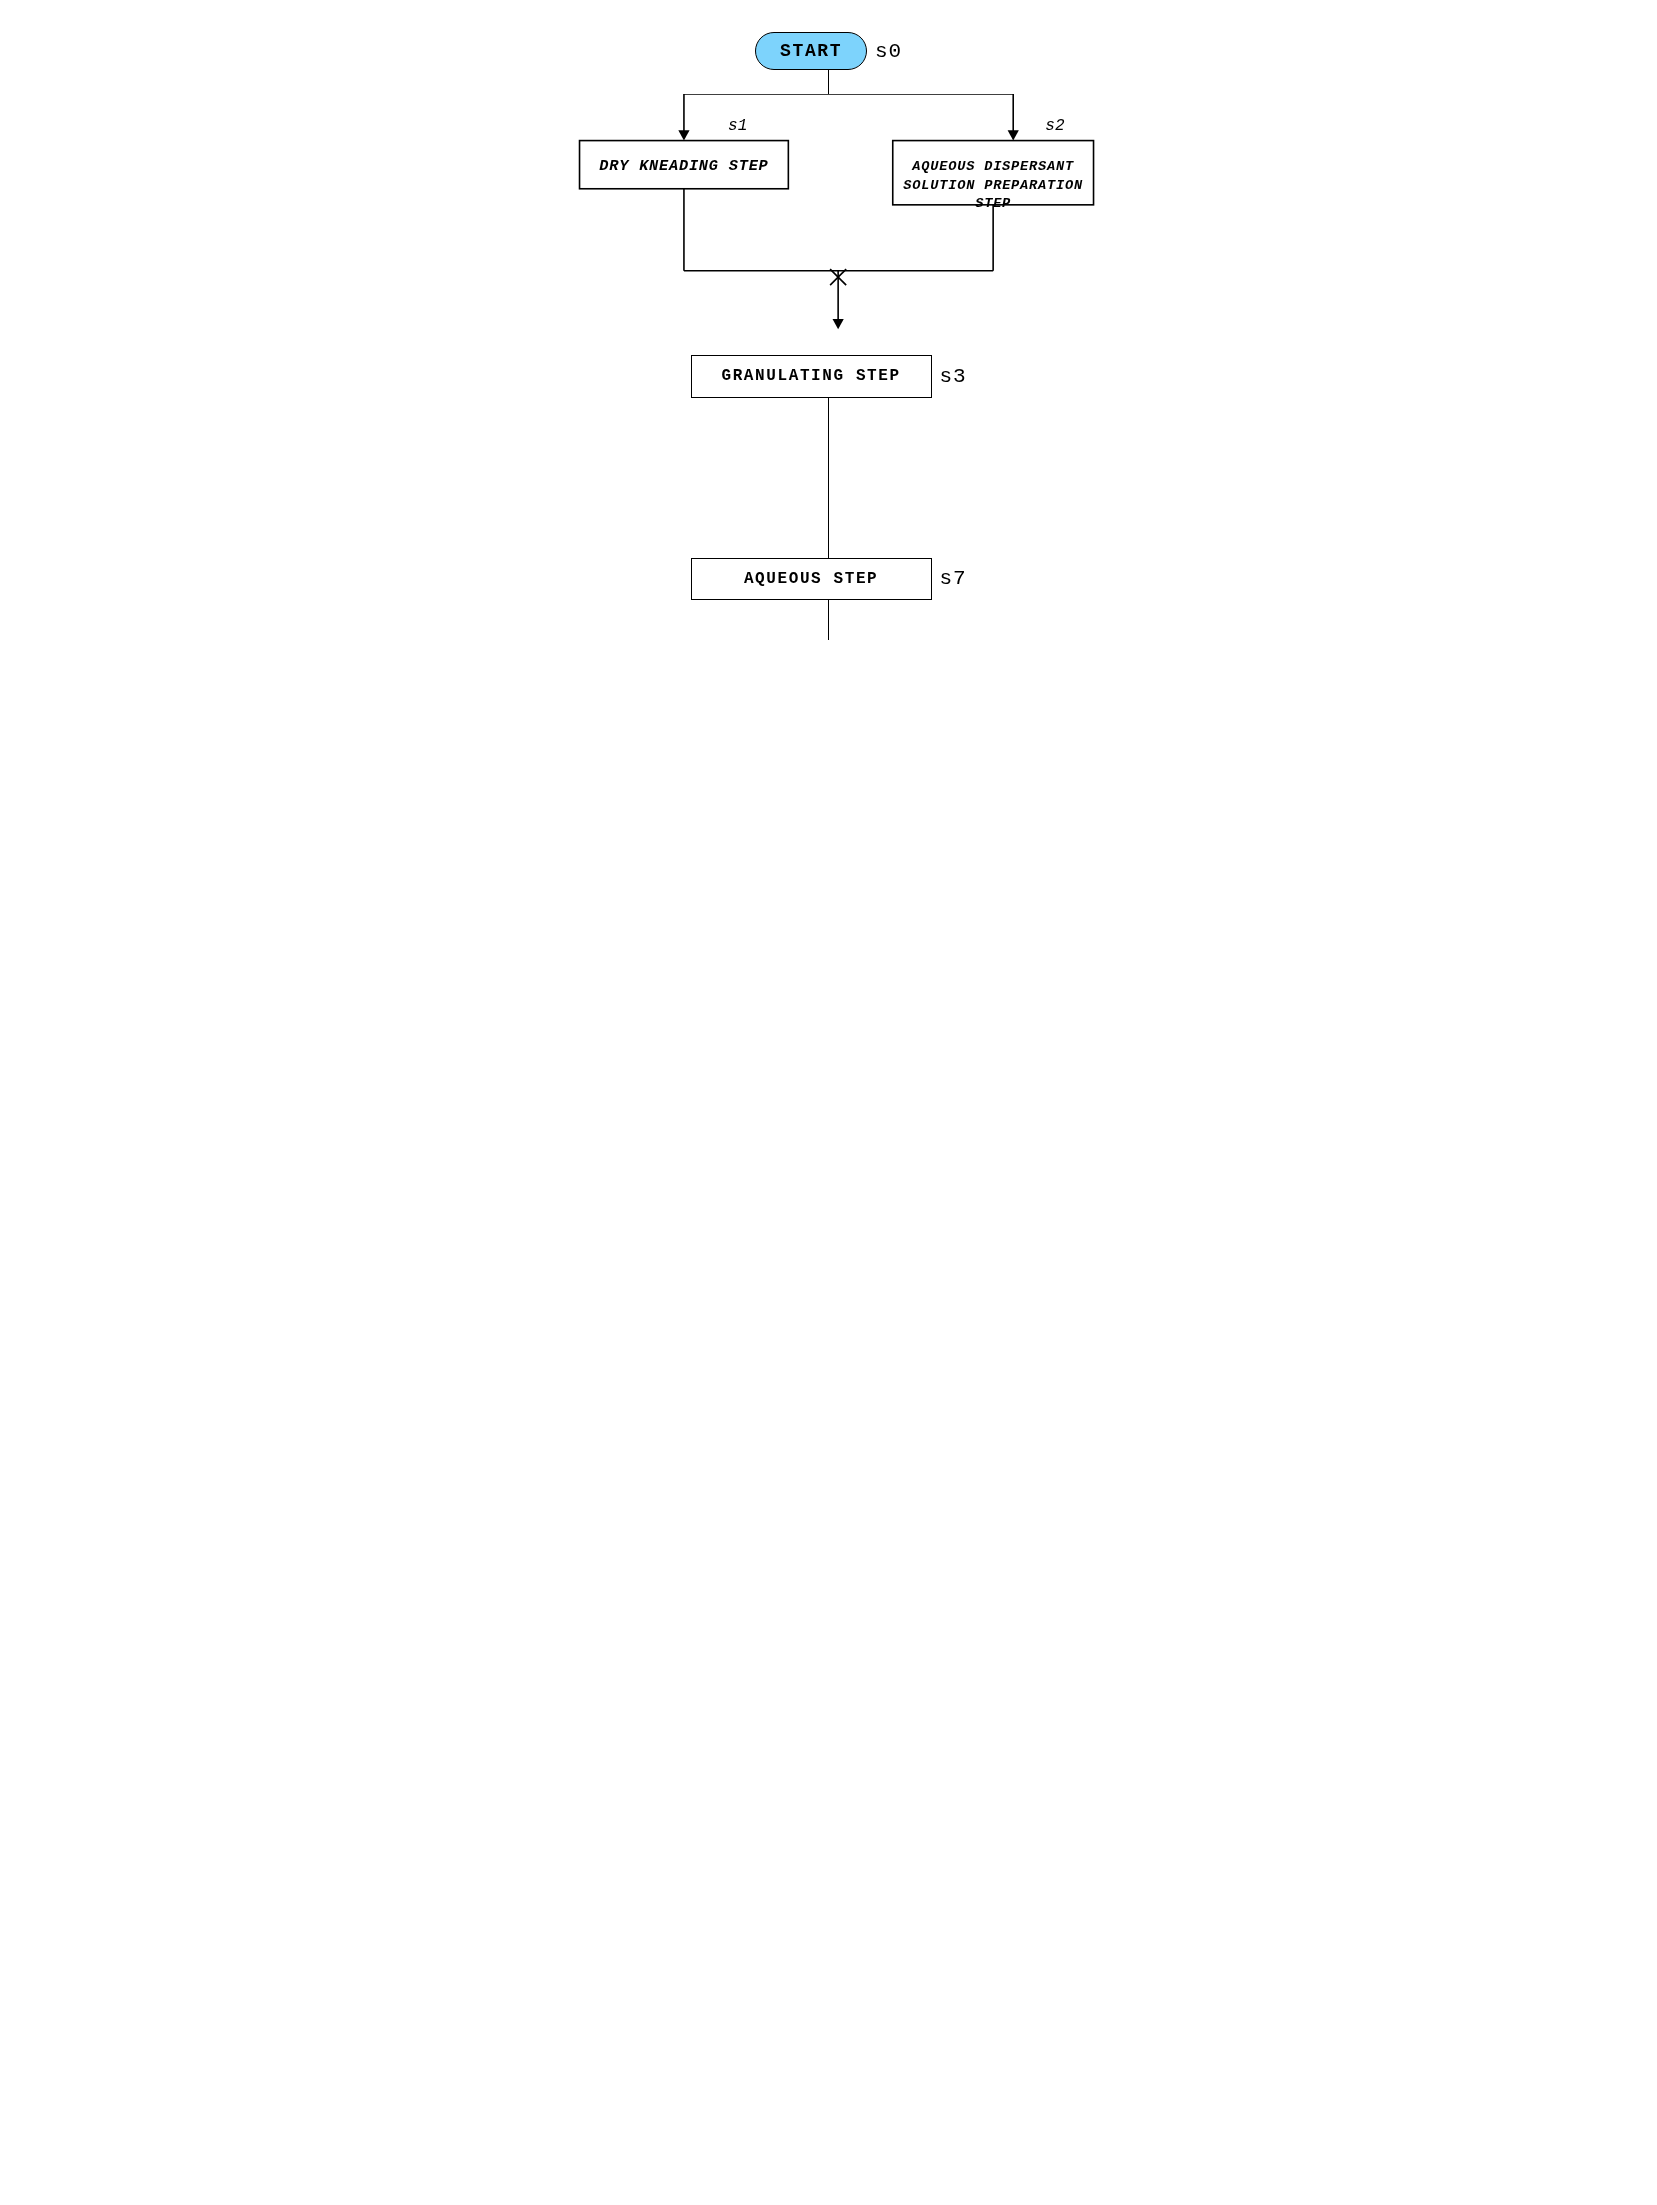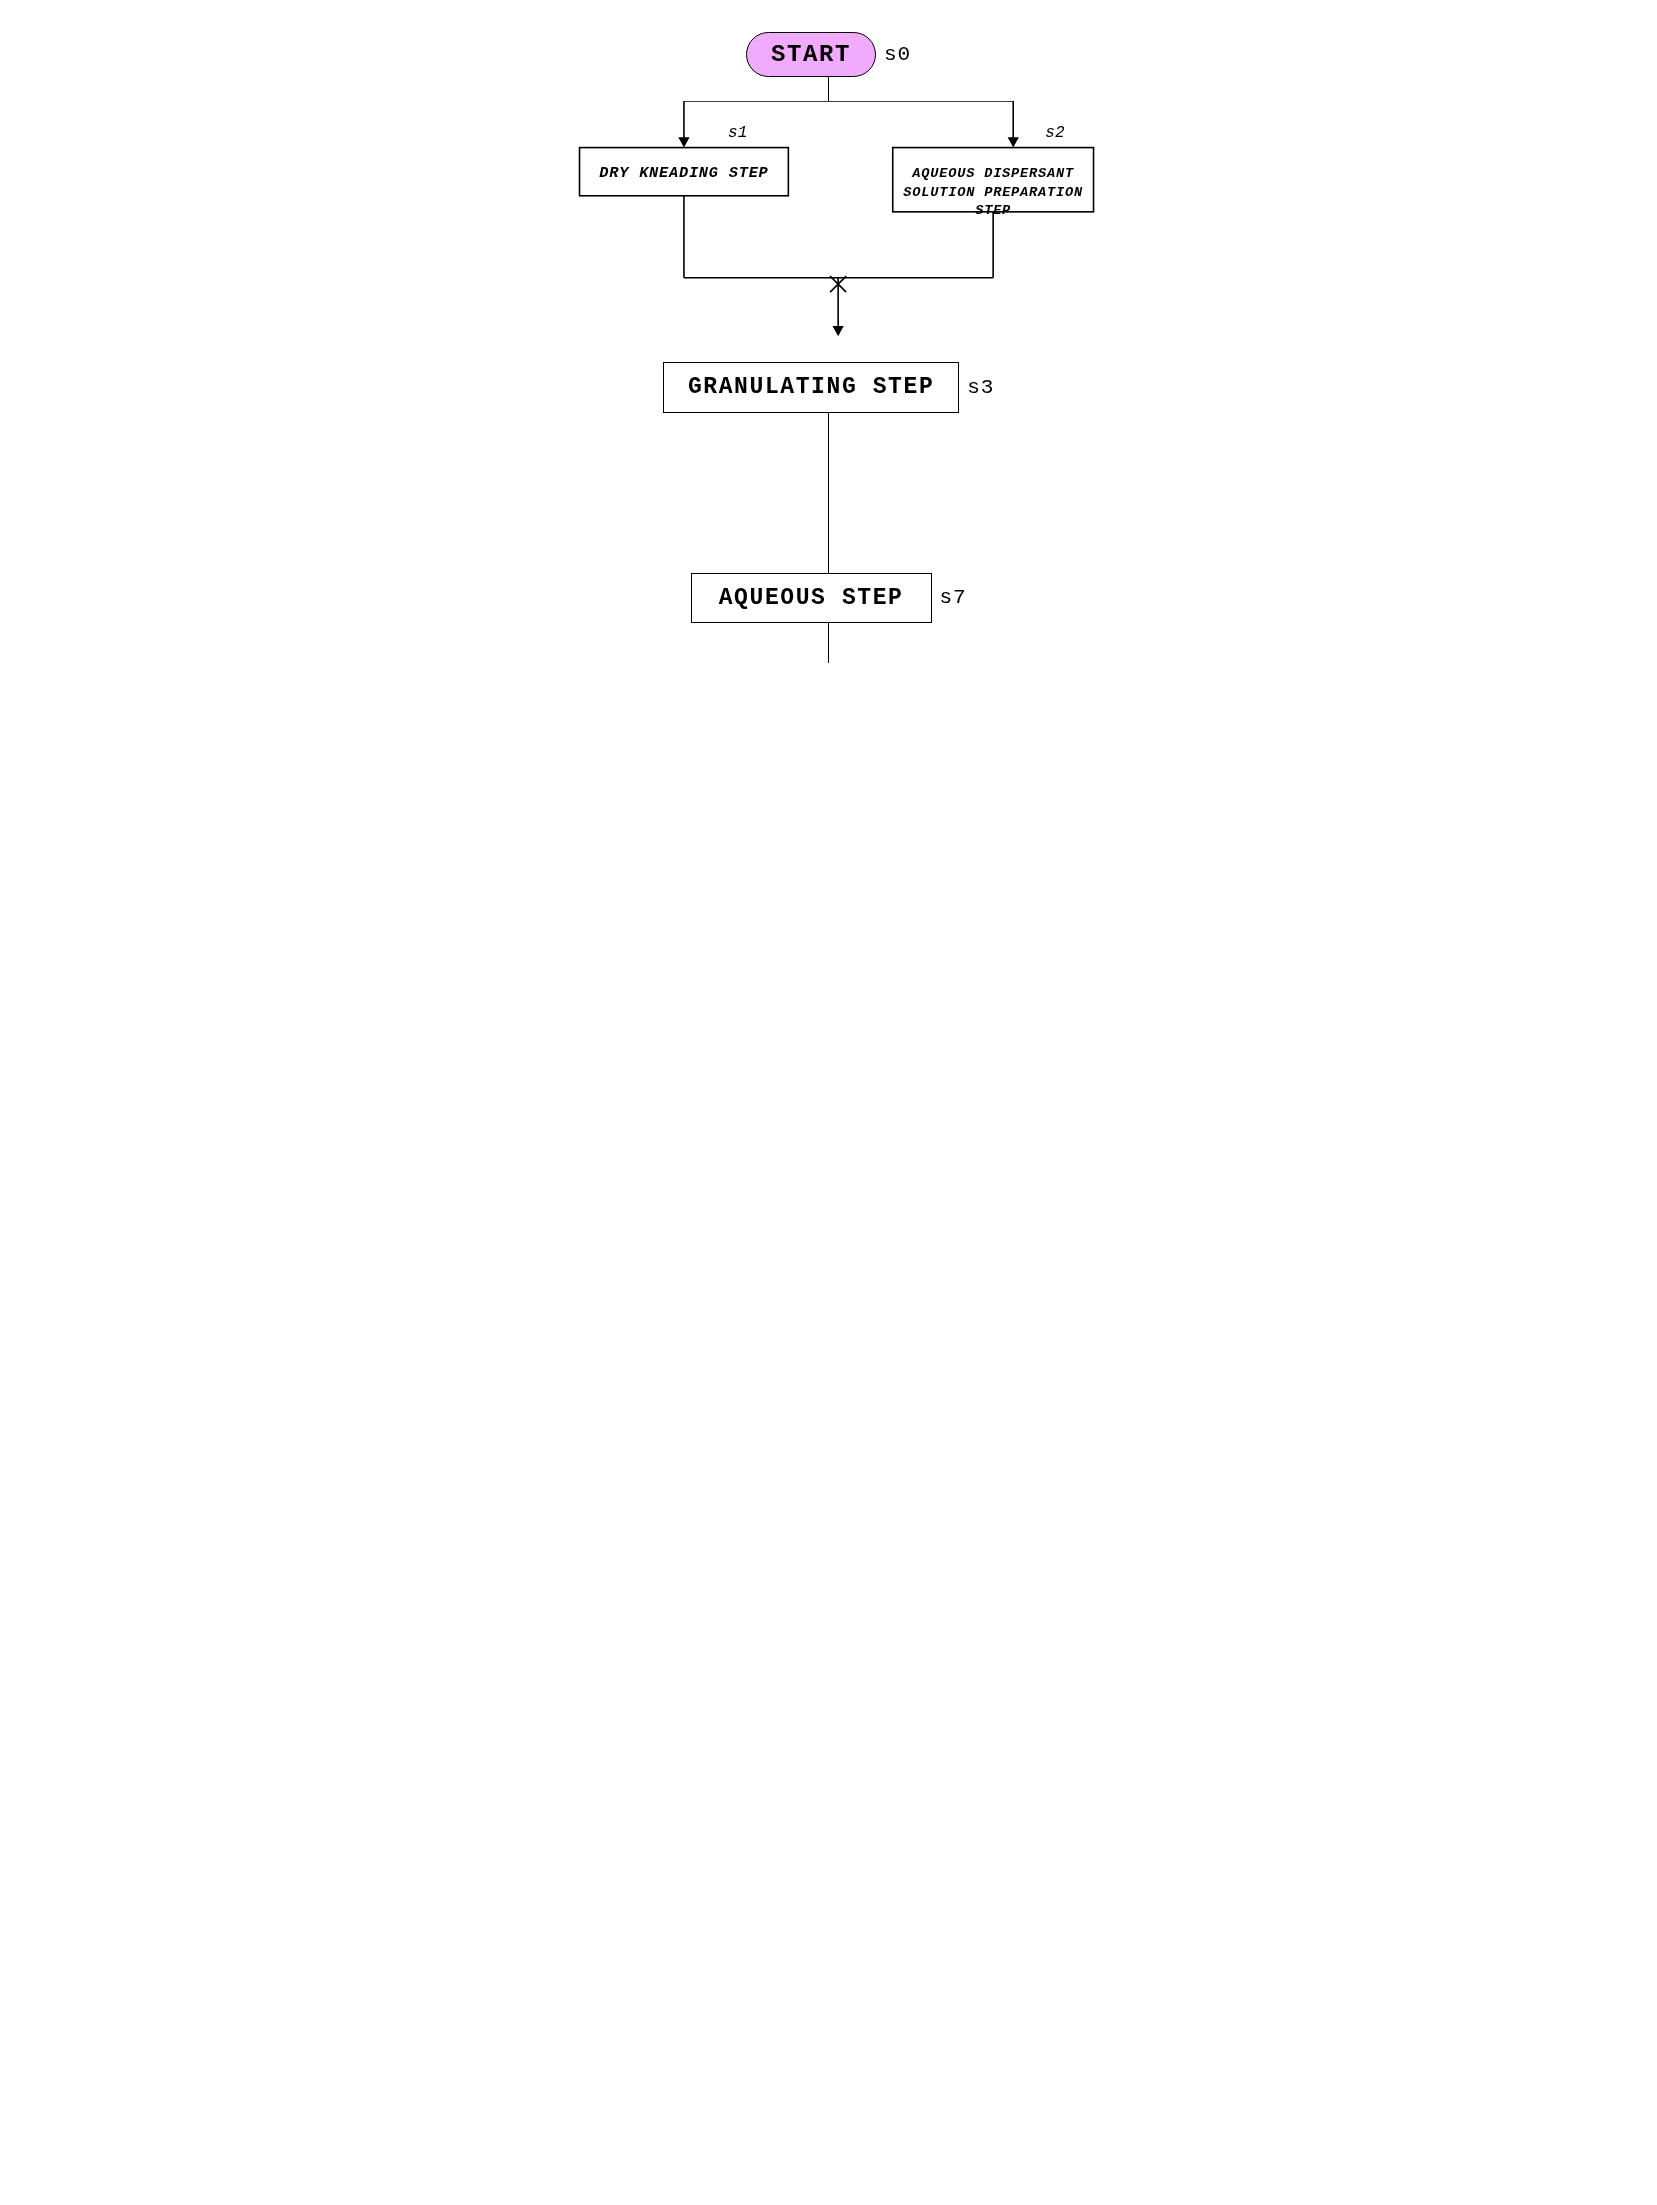--- a/index.html
+++ b/index.html
@@ -39,34 +39,34 @@
 
     .connector-medium {
       height: 40px;
     }
 
     
     .terminal-box {
       border: 1.6px solid #000;
       border-radius: 24px;
       padding: 8px 24px;
-      font-size: 24px;
+      font-size: 18px;
       font-weight: bold;
       letter-spacing: 1.6px;
-      background: #f0abfc;
+      background: #7dd3fc;
       display: inline-flex;
       align-items: center;
       gap: 9.7px;
     }
 
     
     .process-box {
       border: 1.6px solid #000;
       padding: 11.3px 24px;
-      font-size: 23px;
+      font-size: 16px;
       font-weight: bold;
       letter-spacing: 1.6px;
       background: #fff;
       display: inline-flex;
       align-items: center;
       gap: 9.7px;
       min-width: 241px;
       justify-content: center;
       position: relative;
     }

